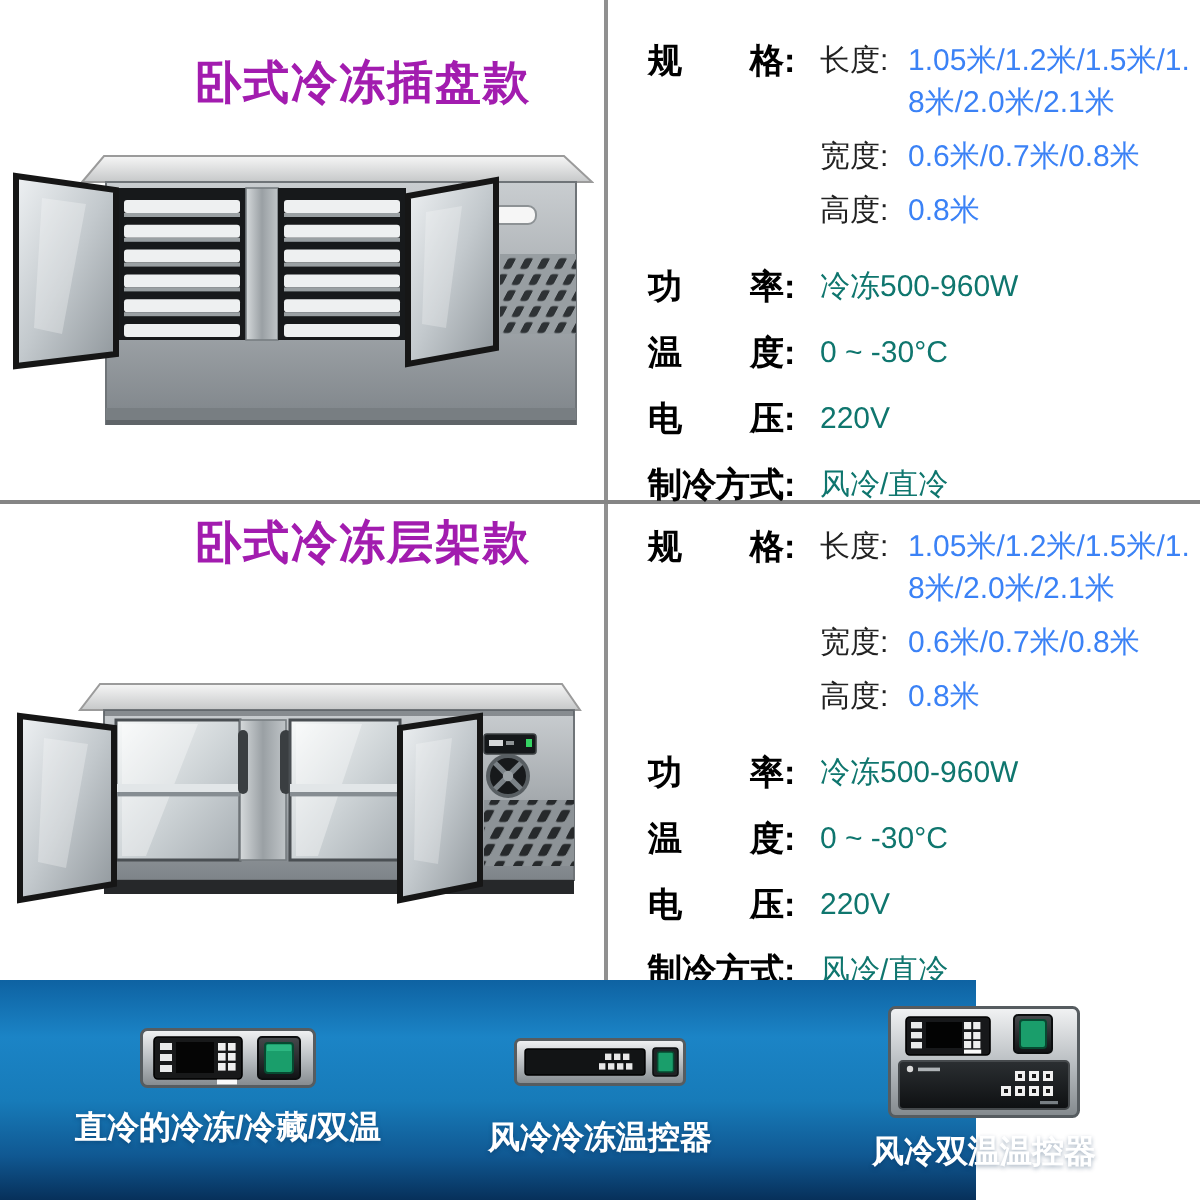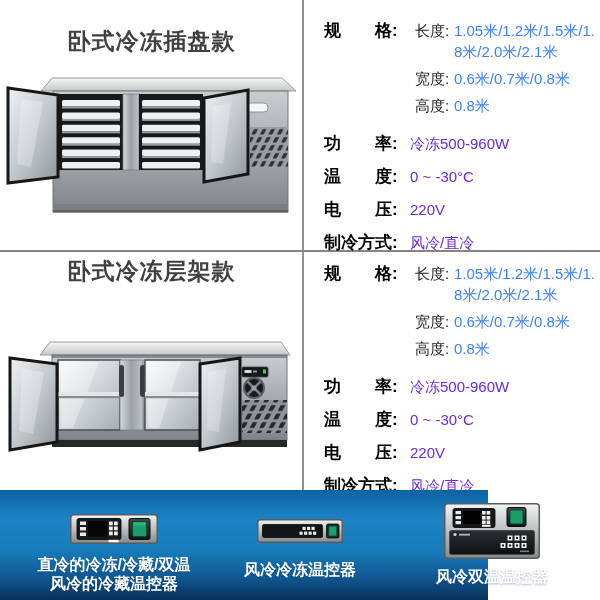--- a/index.html
+++ b/index.html
@@ -3,37 +3,37 @@
 <meta charset="utf-8">
 <style>
   html,body{margin:0;padding:0;background:#fff;}
   .page{position:relative;width:600px;height:600px;background:#fff;overflow:hidden;
         font-family:"Liberation Sans","DejaVu Sans",sans-serif;}
   
   .vdiv{position:absolute;left:302px;top:0;width:2px;height:490px;background:#909090;}
   .hdiv{position:absolute;left:0;top:250px;width:600px;height:2px;background:#858585;}
   
   .section-title{position:absolute;left:0;width:303px;text-align:center;
-        font-size:23px;font-weight:bold;color:#404040;letter-spacing:1px;}
+        font-size:23px;font-weight:bold;color:#a21caf;letter-spacing:1px;padding-left:30px;}
   #title1{top:26px;}
   #title2{top:256px;}
   
   .prod-img{position:absolute;left:3px;}
   #freezer1{top:72px;}
   #freezer2{top:336px;}
   
   .spec-block{position:absolute;left:324px;width:268px;}
   #specs1{top:20px;}
   #specs2{top:263px;}
   .spec-row{display:flex;margin-bottom:11px;line-height:22px;}
   .spec-label{flex:0 0 86px;font-size:17px;font-weight:bold;color:#000;white-space:nowrap;}
-  .spec-value{font-size:15px;color:#6d28d9;}
+  .spec-value{font-size:15px;color:#0f766e;}
   .sub-rows{flex:1;}
   .sub-row{display:flex;margin-bottom:6px;line-height:21px;}
-  .sub-label{flex:0 0 44px;font-size:15px;color:#222;text-align:center;}
+  .sub-label{flex:0 0 44px;font-size:15px;color:#222;}
   .sub-value{width:142px;font-size:15px;color:#3b82f6;word-break:break-all;}
   
   .footer{position:absolute;left:0;top:490px;width:488px;height:110px;
         background:linear-gradient(180deg,#0e62a2 0%,#1b84c6 26%,#177bb9 55%,#105892 80%,#07305a 100%);}
   .ctrl-col{position:absolute;top:0;display:flex;flex-direction:column;align-items:center;}
   #col1{left:8px;width:212px;}
   #col2{left:220px;width:160px;}
   #col3{left:392px;width:200px;}
   #col1 svg{margin-top:24px;}
   #col2 svg{margin-top:29px;}
@@ -293,21 +293,20 @@
           <rect x="44" y="12.5" width="3.8" height="3.8" fill="#eeeeee"></rect>
         <rect x="39" y="17.5" width="3.8" height="3.8" fill="#eeeeee"></rect>
           <rect x="44" y="17.5" width="3.8" height="3.8" fill="#eeeeee"></rect>
         <rect x="38.5" y="25.8" width="10" height="2.4" fill="#fafafa"></rect>
         <rect x="59" y="4.5" width="21" height="21" rx="2" fill="url(#bezelG)" stroke="#0c0e0f" stroke-width="1"></rect>
         <rect x="62.5" y="7.5" width="14" height="15" rx="1.5" fill="#1a9e6b" stroke="#064a31" stroke-width="1"></rect>
         <rect x="63.5" y="8.5" width="12" height="3" fill="#31bd87" opacity="0.8"></rect>
       </svg>
       <div class="caption">
         <span>直冷的冷冻/冷藏/双温</span><br>
-        <span>风冷的冷藏温控器</span>
       </div>
     </div>
 
     <div class="ctrl-col" id="col3">
       <svg width="96" height="56" viewBox="0 0 96 56">
         <rect x="0.75" y="0.75" width="94.5" height="54.5" rx="3" fill="url(#panelG)" stroke="#565c60" stroke-width="1.5"></rect>
         <rect x="9" y="5.5" width="42" height="19" rx="2" fill="#17181a" stroke="#000" stroke-width="0.8"></rect>
         <rect x="11.5" y="8" width="5.5" height="3.2" fill="#e9eaea"></rect>
         <rect x="11.5" y="13" width="5.5" height="3.2" fill="#e9eaea"></rect>
         <rect x="11.5" y="18" width="5.5" height="3.2" fill="#e9eaea"></rect>

